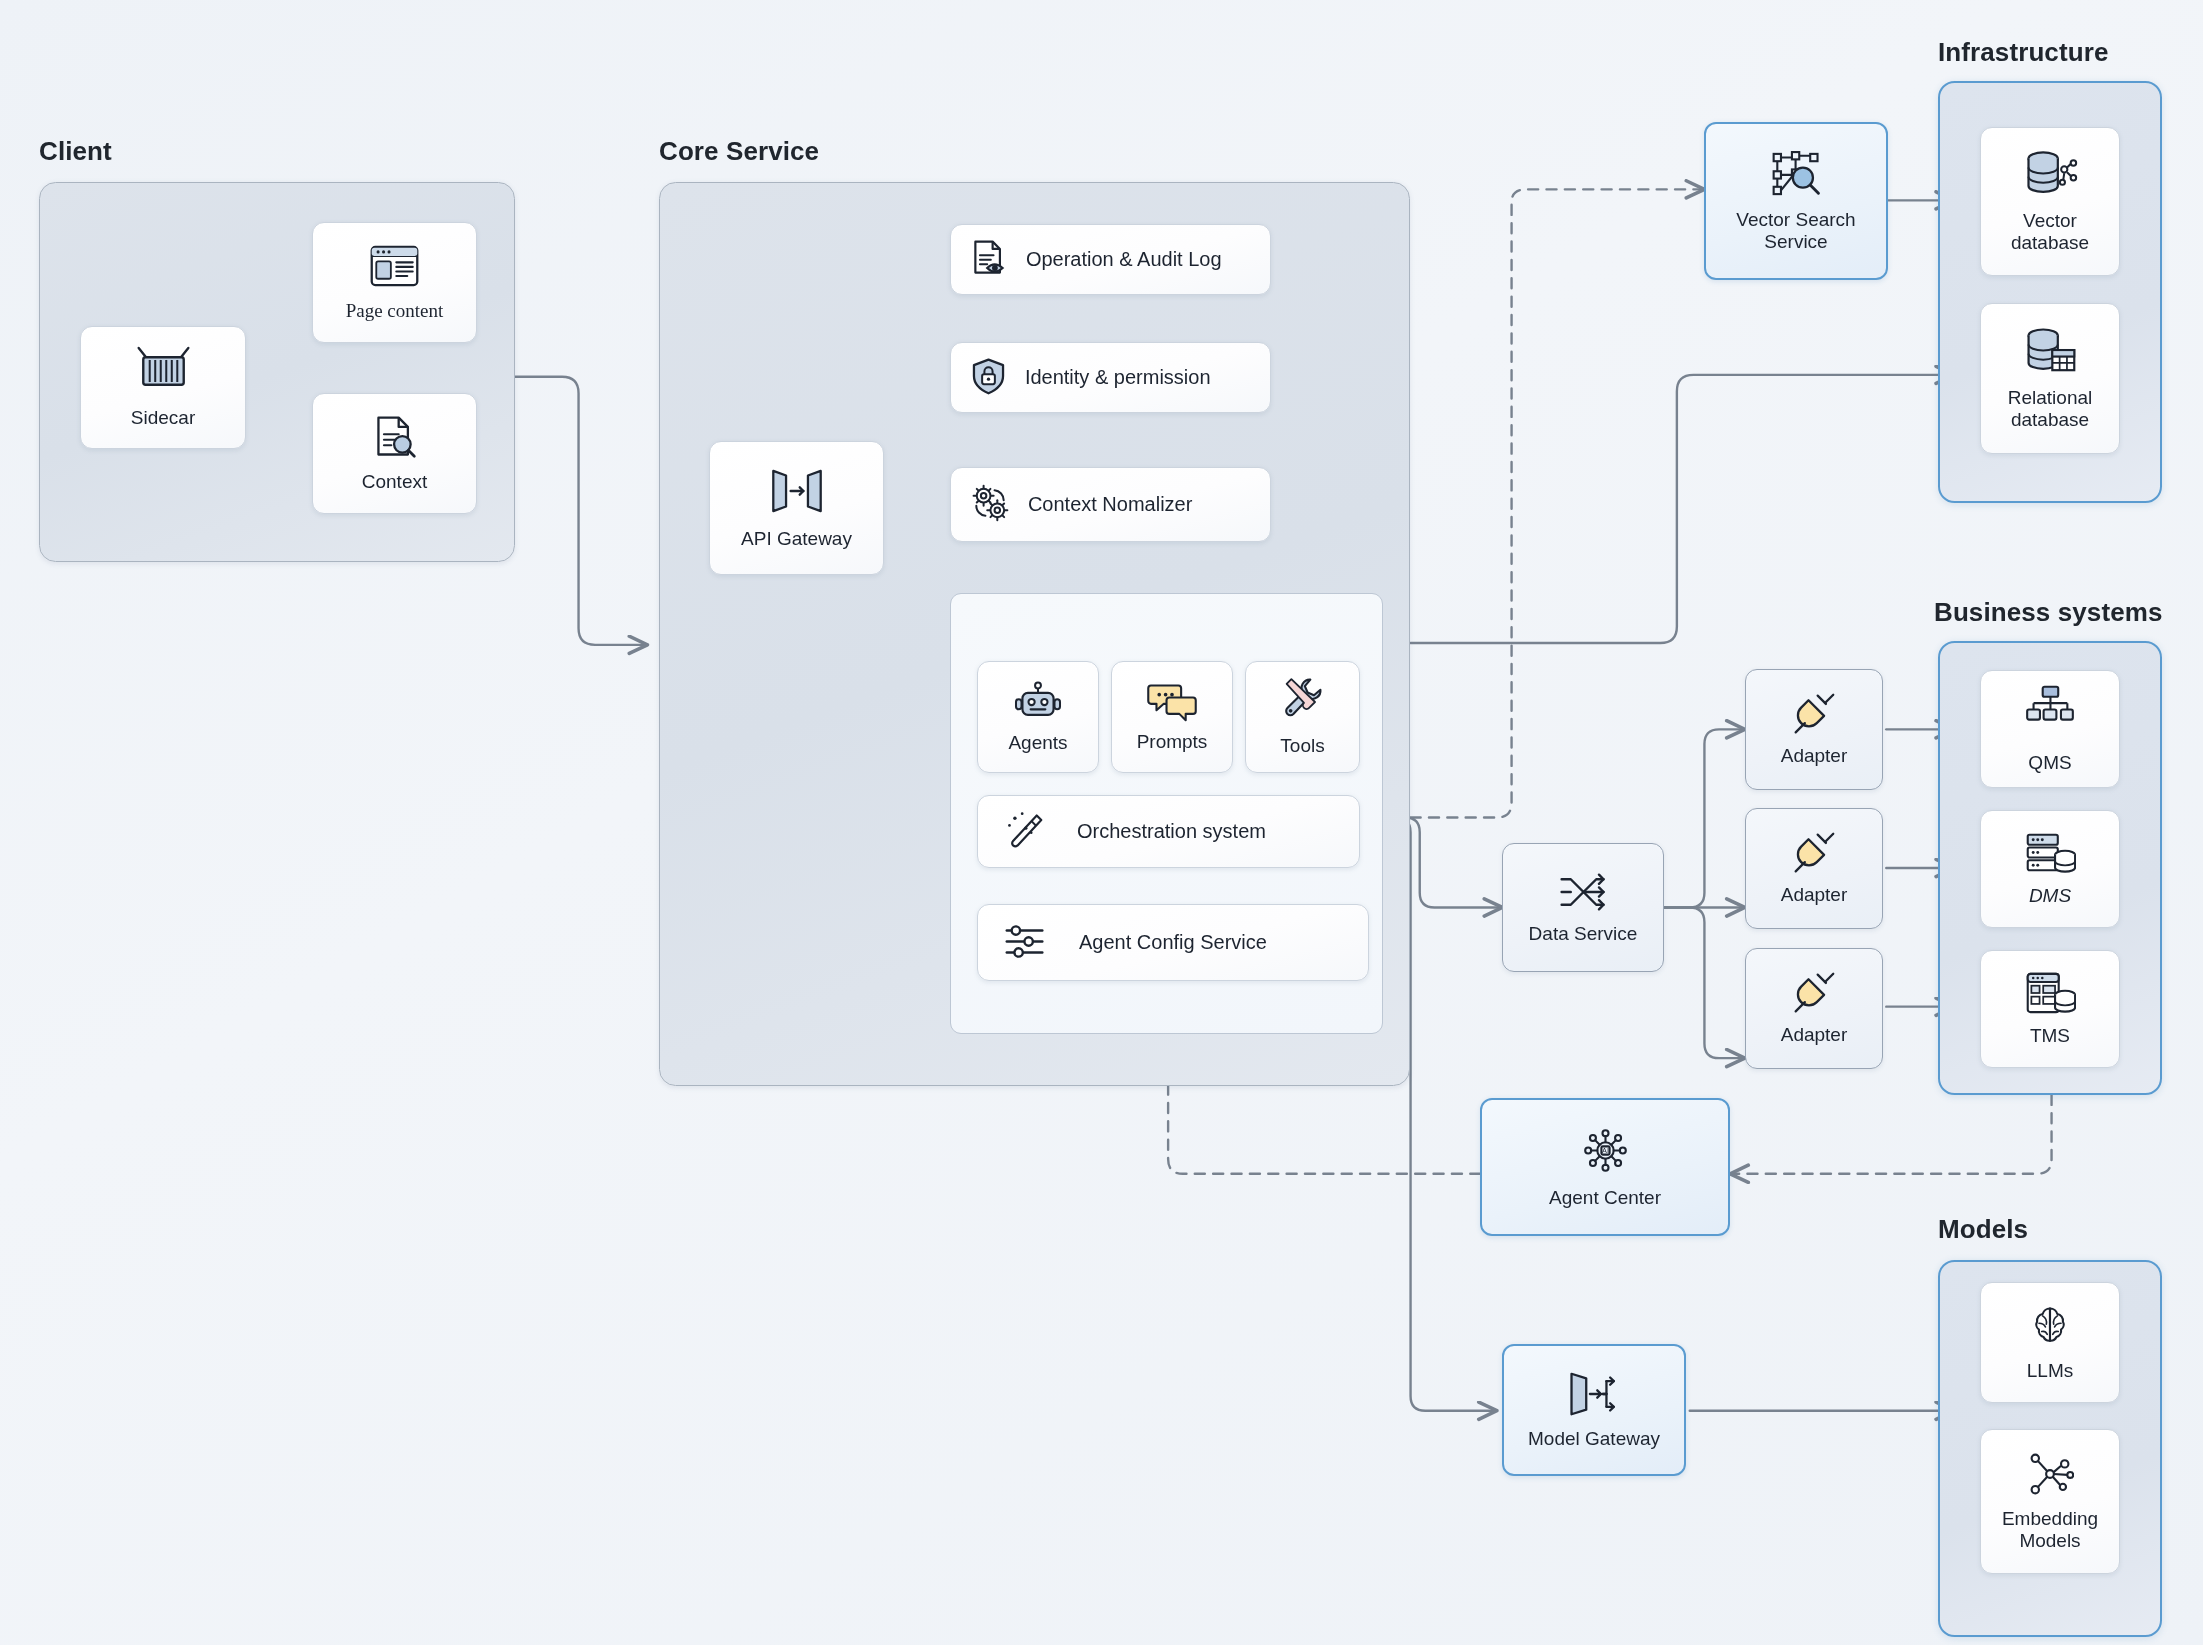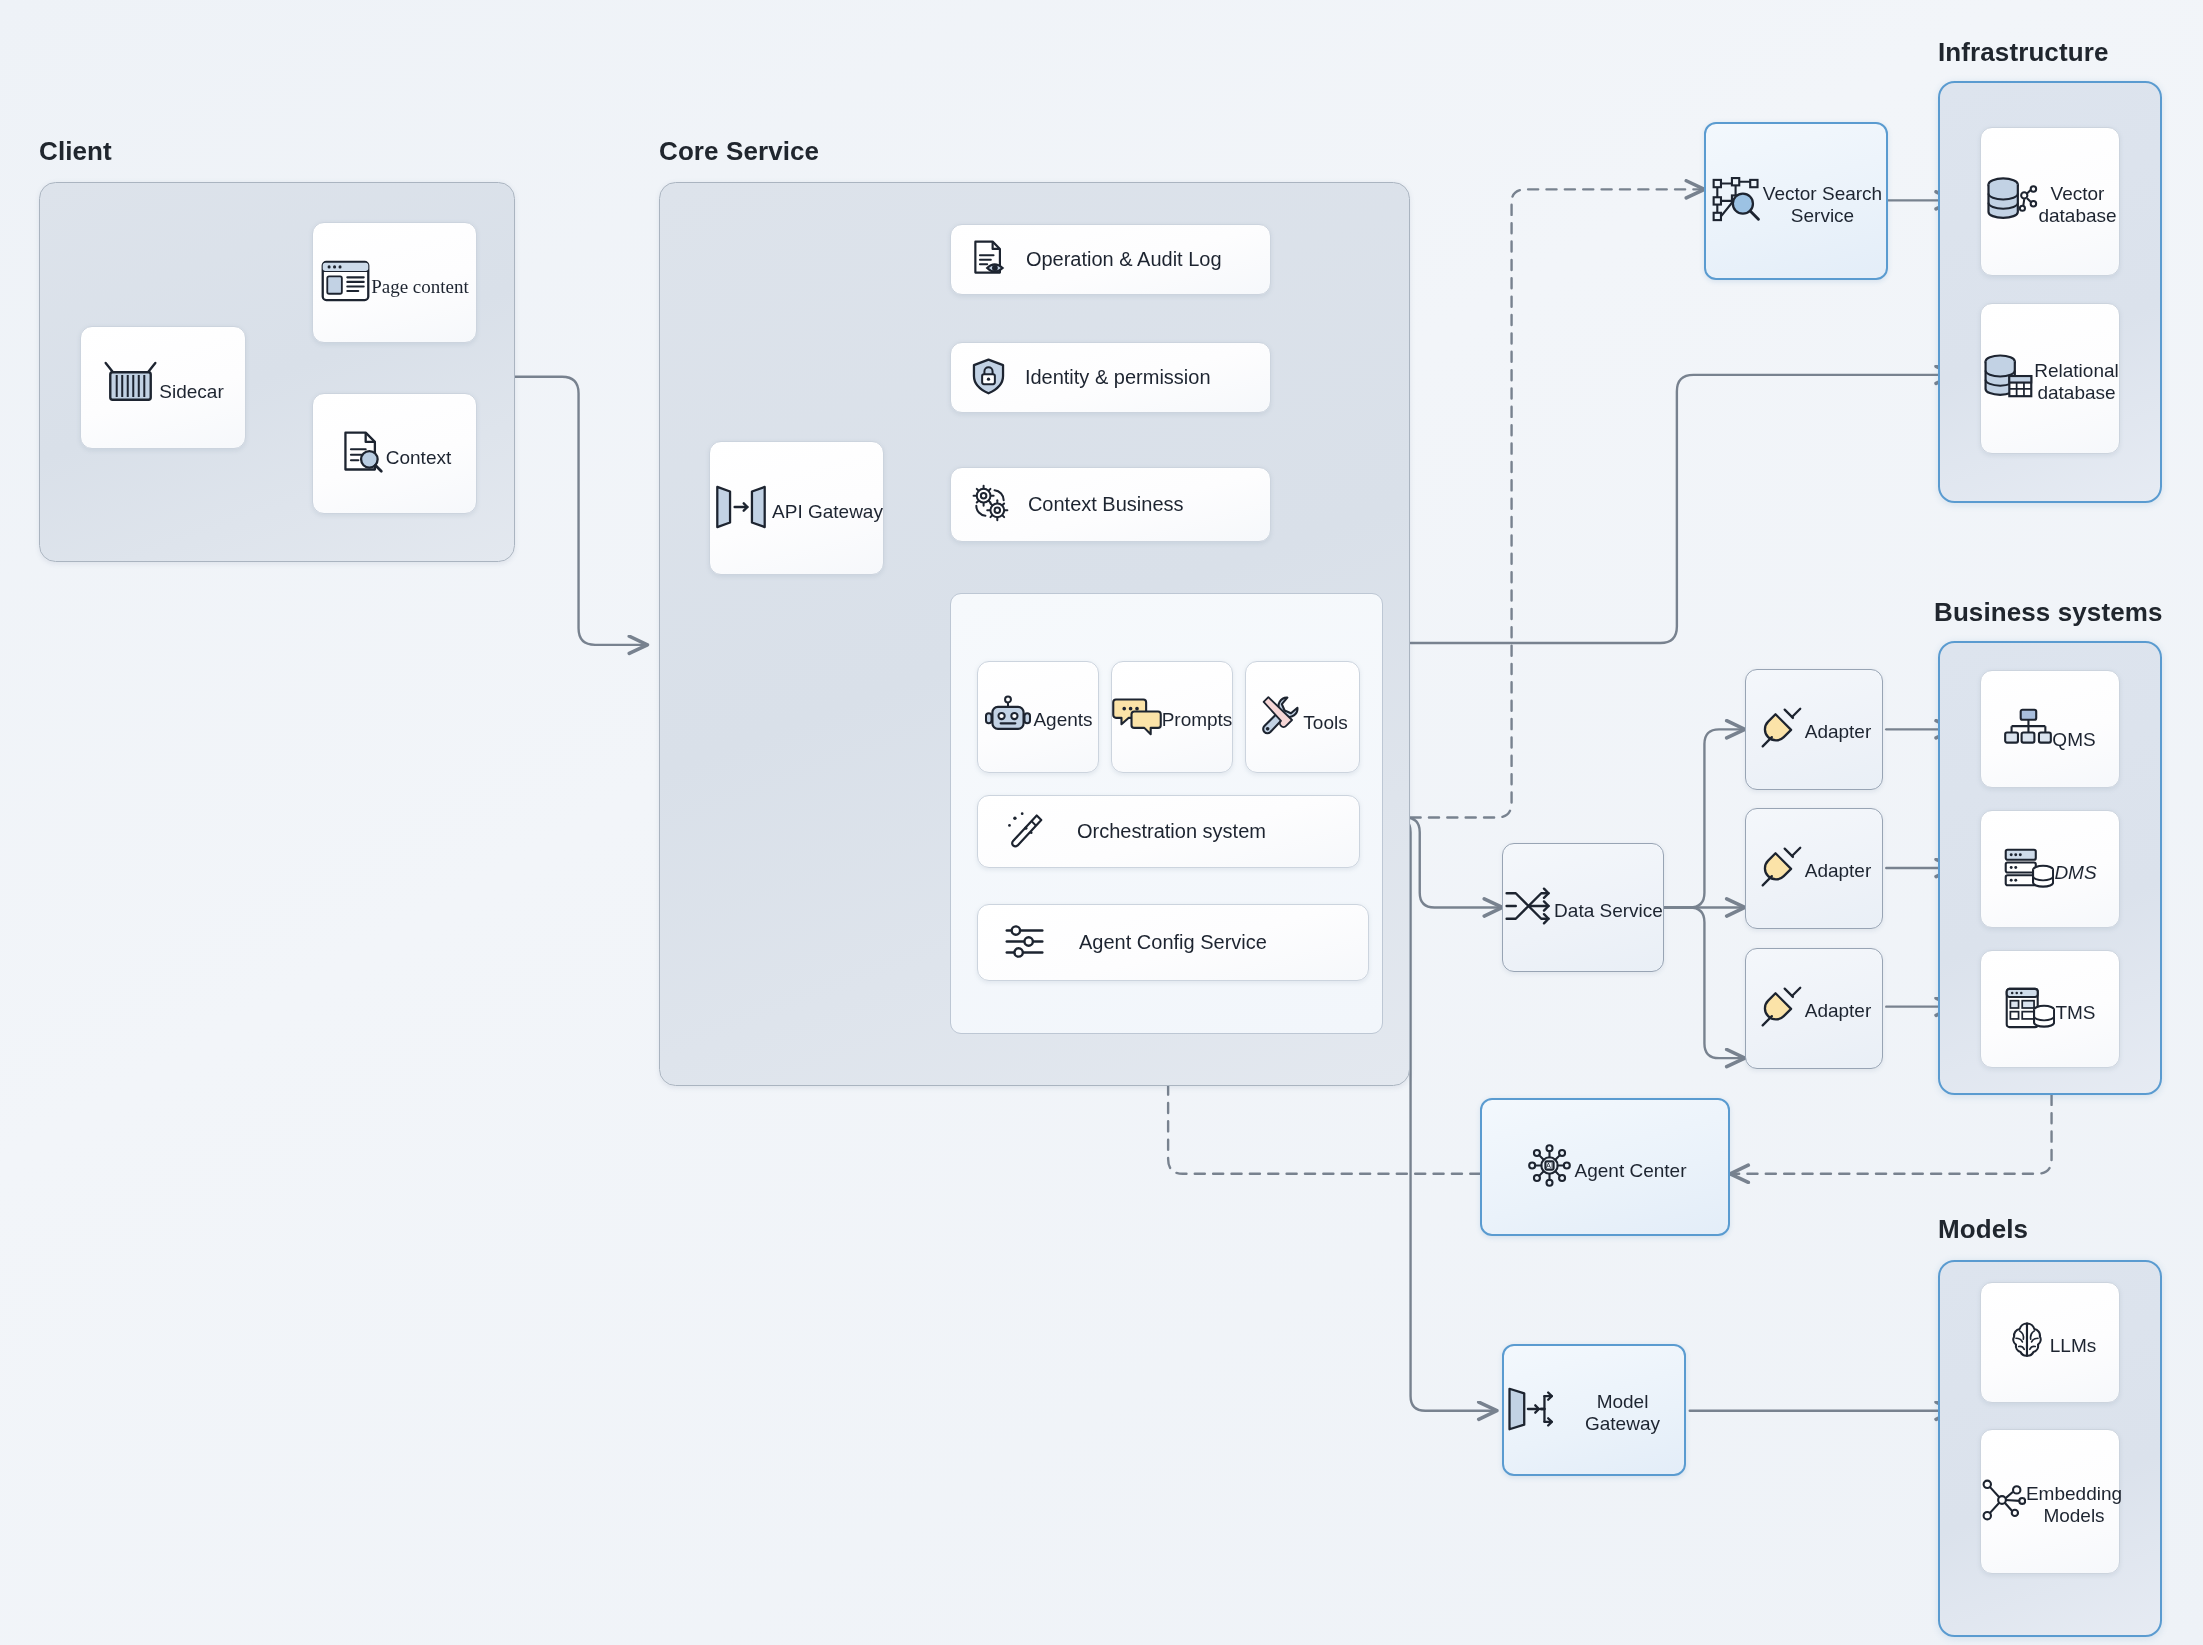--- a/index.html
+++ b/index.html
@@ -38,21 +38,21 @@
     letter-spacing: 0.1px;
     white-space: pre;
     z-index: 3;
   }
 
   
   .node {
     position: absolute;
     border-radius: 12px;
     display: flex;
-    flex-direction: row;
+    flex-direction: column;
     align-items: center;
     justify-content: center;
     z-index: 3;
     text-align: center;
   }
   .node.white {
     background: linear-gradient(165deg, #ffffff 0%, #fdfdfe 55%, #f6f8fb 100%);
     border: 1.4px solid #ccd4de;
     box-shadow: 0 1.8px 4.6px rgba(100,120,150,.13);
   }
@@ -279,21 +279,21 @@
             <line x1="23.5" y1="23.5" x2="25.5" y2="25.5"></line>
               <line x1="36.5" y1="36.5" x2="38.5" y2="38.5"></line>
             <line x1="38.5" y1="23.5" x2="36.5" y2="25.5"></line>
               <line x1="25.5" y1="36.5" x2="23.5" y2="38.5"></line>
           </g>
           <path d="M28,9 a11,11 0 0 1 10,11" stroke-linecap="round"></path>
           <path d="M18,37 a11,11 0 0 1 -10,-11" stroke-linecap="round"></path>
         </g>
       </svg>
     </span>
-    <span class="node-label">Context Business</span>
+    <span class="node-label">Context Nomalizer</span>
   </div>
 
   <div class="subpanel" style="left:950px; top:593px; width:433px; height:441px;"></div>
   <span class="subpanel-title" style="left:962px; top:608px;">Intelligent Engine</span>
 
   <div class="node white" style="left:977px; top:661px; width:122px; height:112px;">
     <span class="icon">
       <svg width="50" height="44" viewBox="0 0 54 48">
         <circle cx="27" cy="6" r="3.2" fill="#fff" stroke="#1d2430" stroke-width="2.2"></circle>
         <line x1="27" y1="9" x2="27" y2="14" stroke="#1d2430" stroke-width="2.2"></line>

